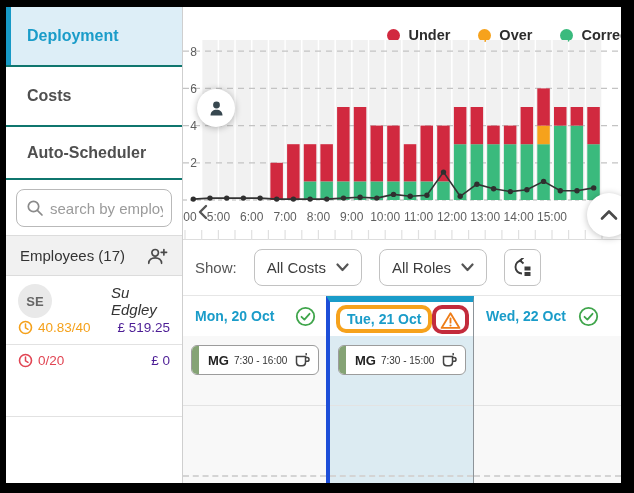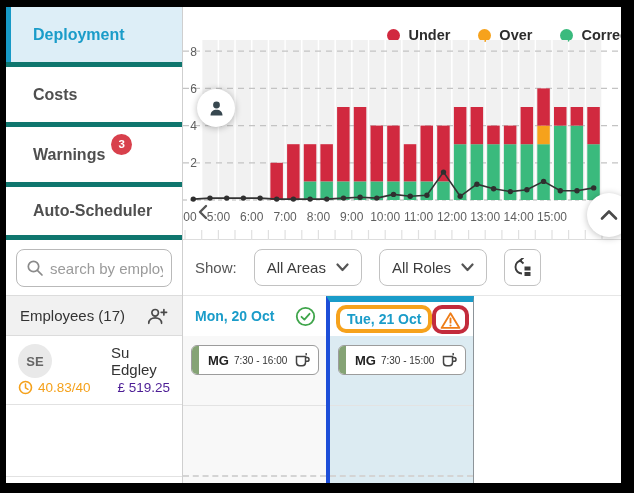--- a/index.html
+++ b/index.html
@@ -2,40 +2,40 @@
 <html><head>
 <meta charset="utf-8">
 <style>
   * { margin:0; padding:0; box-sizing:border-box; }
   html,body { width:634px; height:493px; }
   body { font-family:"Liberation Sans", sans-serif; background:#000; position:relative; }
   .window { position:absolute; left:6px; top:7px; width:615px; height:476px; background:#fff; overflow:hidden; display:flex; }
 
   
   .sidebar { width:177px; height:100%; border-right:1px solid #cfcfcf; background:#fff; flex:none; display:flex; flex-direction:column; }
-  .nav-item { position:relative; height:60px; display:flex; align-items:center; padding-left:27px; font-size:16px; font-weight:bold; color:#4f4f4f; border-bottom:5px solid #0f766e; cursor:pointer; background:#fff; }
+  .nav-item { position:relative; height:60px; display:flex; align-items:center; padding-left:21px; font-size:16px; font-weight:bold; color:#4f4f4f; border-bottom:2px solid #0f766e; cursor:pointer; background:#fff; }
   .nav-item.active { background:#ddeef7; color:#1a9cc9; }
   .nav-item.active::before { content:""; position:absolute; left:0; top:0; bottom:0; width:5px; background:#1799c6; }
   .nav-item.last { height:53px; }
   .nav-badge { display:inline-block; margin-left:6px; transform:translateY(-10px); background:#d8404c; color:#fff; width:21px; height:21px; border-radius:50%; font-size:11.5px; font-weight:bold; text-align:center; line-height:21px; }
 
   .search-section { height:56px; border-bottom:1px solid #dcdcdc; position:relative; padding:9px 10px; }
   .search-box { position:relative; width:100%; height:38px; }
   .search-input { width:100%; height:38px; border:1.5px solid #b9b9b9; border-radius:8px; padding:0 8px 0 33px; font-size:15px; color:#444; font-family:"Liberation Sans",sans-serif; outline:none; background:#fff; }
   .search-input::placeholder { color:#9b9b9b; }
   .search-icon { position:absolute; left:10px; top:10px; width:18px; height:18px; }
 
   .emp-header { height:40px; background:#f1f1f1; border-bottom:1px solid #dcdcdc; display:flex; align-items:center; padding:0 14px; font-size:15px; color:#333; }
   .emp-header .spacer { flex:1; }
   .emp-row { border-bottom:1px solid #e2e2e2; padding:8px 12px 9px 12px; display:flex; flex-direction:column; justify-content:space-between; cursor:pointer; background:#fff; }
   .emp-row.r1 { height:69px; }
   .emp-row.r2 { height:72px; }
   .emp-main { display:flex; align-items:center;gap:48px; }
   .avatar { width:34px; height:34px; border-radius:50%; background:#e9e9e9; color:#666; font-size:13px; font-weight:bold; display:flex; align-items:center; justify-content:center; flex:none; }
-  .emp-name { margin-left:11px; font-size:15px; color:#333; }
+  .emp-name { margin-left:11px; font-size:15px; color:#333;font-style:italic; }
   .emp-stats { display:flex; align-items:center; font-size:13.5px; }
   .emp-hours { margin-left:5px;text-align:right; }
   .hours-over { color:#f5a11b; }
   .hours-under { color:#e14553; }
   .emp-cost { margin-left:auto; color:#4c1d95;text-align:right; }
 
   
   .main { flex:1; display:flex; flex-direction:column; position:relative; }
 
   .chart-panel { height:233px; border-bottom:1px solid #ddd; position:relative; background:#fff; flex:none; }
@@ -82,24 +82,20 @@
 <div class="window">
 
   <div class="sidebar">
 
     <div class="nav-item active">
       <span>Deployment</span>
     </div>
     <div class="nav-item">
       <span>Costs</span>
     </div>
-    <div class="nav-item">
-      <span>Warnings</span>
-      <span class="nav-badge">3</span>
-    </div>
     <div class="nav-item last">
       <span>Auto-Scheduler</span>
     </div>
 
     <div class="search-section">
       <div class="search-box">
         <input class="search-input" type="text" placeholder="search by employee" style="">
         <span class="search-icon">
           <svg width="18" height="18" viewBox="0 0 18 18">
               <circle cx="7.5" cy="7.5" r="5.2" fill="none" stroke="#8a8a8a" stroke-width="1.7"></circle>
@@ -133,20 +129,30 @@
               <circle cx="7.5" cy="7.5" r="6" fill="none" stroke="#f5a11b" stroke-width="1.6"></circle>
               <polyline points="7.5,4 7.5,7.8 10,9.3" fill="none" stroke="#f5a11b" stroke-width="1.5" stroke-linecap="round"></polyline>
             </svg>
         </span>
         <span class="emp-hours hours-over">40.83/40</span>
         <span class="emp-cost">£ 519.25</span>
       </div>
     </div>
 
     <div class="emp-row r2">
+      <div class="emp-stats">
+        <span style="display:flex;">
+          <svg width="15" height="15" viewBox="0 0 15 15">
+              <circle cx="7.5" cy="7.5" r="6" fill="none" stroke="#e14553" stroke-width="1.6"></circle>
+              <polyline points="7.5,4 7.5,7.8 10,9.3" fill="none" stroke="#e14553" stroke-width="1.5" stroke-linecap="round"></polyline>
+            </svg>
+        </span>
+        <span class="emp-hours hours-under">0/20</span>
+        <span class="emp-cost">£ 0</span>
+      </div>
     </div>
   </div>
 
   <div class="main">
 
     <div class="chart-panel">
       <div class="legend">
         <span class="legend-item">
           <span class="legend-dot" style="background: rgb(209, 41, 63);"></span>
           <span>Under</span>
@@ -316,21 +322,21 @@
       <div class="collapse-fab">
         <svg width="20" height="14" viewBox="0 0 20 14">
             <polyline points="3,10.5 10,3.5 17,10.5" fill="none" stroke="#4a4a4a" stroke-width="2.6" stroke-linecap="round" stroke-linejoin="round"></polyline>
           </svg>
       </div>
     </div>
 
     <div class="toolbar">
       <span class="show-label">Show:</span>
       <button class="dd">
-        <span>All Areas</span>
+        <span>All Costs</span>
         <svg width="13" height="9" viewBox="0 0 13 9">
             <polyline points="1.5,1.5 6.5,7 11.5,1.5" fill="none" stroke="#555" stroke-width="2.2" stroke-linecap="round" stroke-linejoin="round"></polyline>
           </svg>
       </button>
       <button class="dd">
         <span>All Roles</span>
         <svg width="13" height="9" viewBox="0 0 13 9">
             <polyline points="1.5,1.5 6.5,7 11.5,1.5" fill="none" stroke="#555" stroke-width="2.2" stroke-linecap="round" stroke-linejoin="round"></polyline>
           </svg>
       </button>
@@ -402,16 +408,31 @@
                   <path d="M11.5 5.5 h1.6 a1.9 1.9 0 0 1 0 3.8 h-1.6" fill="none" stroke="#444" stroke-width="1.5"></path>
                   <line x1="12.2" y1="1" x2="12.2" y2="3.2" stroke="#444" stroke-width="1.4"></line>
                 </svg>
             </span>
           </div>
         </div>
         <div class="day-row2"></div>
         <div class="day-fill"></div>
       </div>
 
+      <div class="day-col wed">
+        <div class="day-head">
+          <span class="day-label">Wed, 22 Oct</span>
+          <span class="spacer"></span>
+          <span style="display:flex;margin-right:12px;">
+            <svg width="21" height="21" viewBox="0 0 21 21">
+                <circle cx="10.5" cy="10.5" r="8.7" fill="none" stroke="#3fa54b" stroke-width="1.8"></circle>
+                <polyline points="6.5,10.8 9.4,13.6 14.5,7.8" fill="none" stroke="#3fa54b" stroke-width="1.8" stroke-linecap="round" stroke-linejoin="round"></polyline>
+              </svg>
+          </span>
+        </div>
+        <div class="day-body"></div>
+        <div class="day-row2"></div>
+        <div class="day-fill"></div>
+      </div>
 
     </div>
   </div>
 </div>
 
 </body></html>

